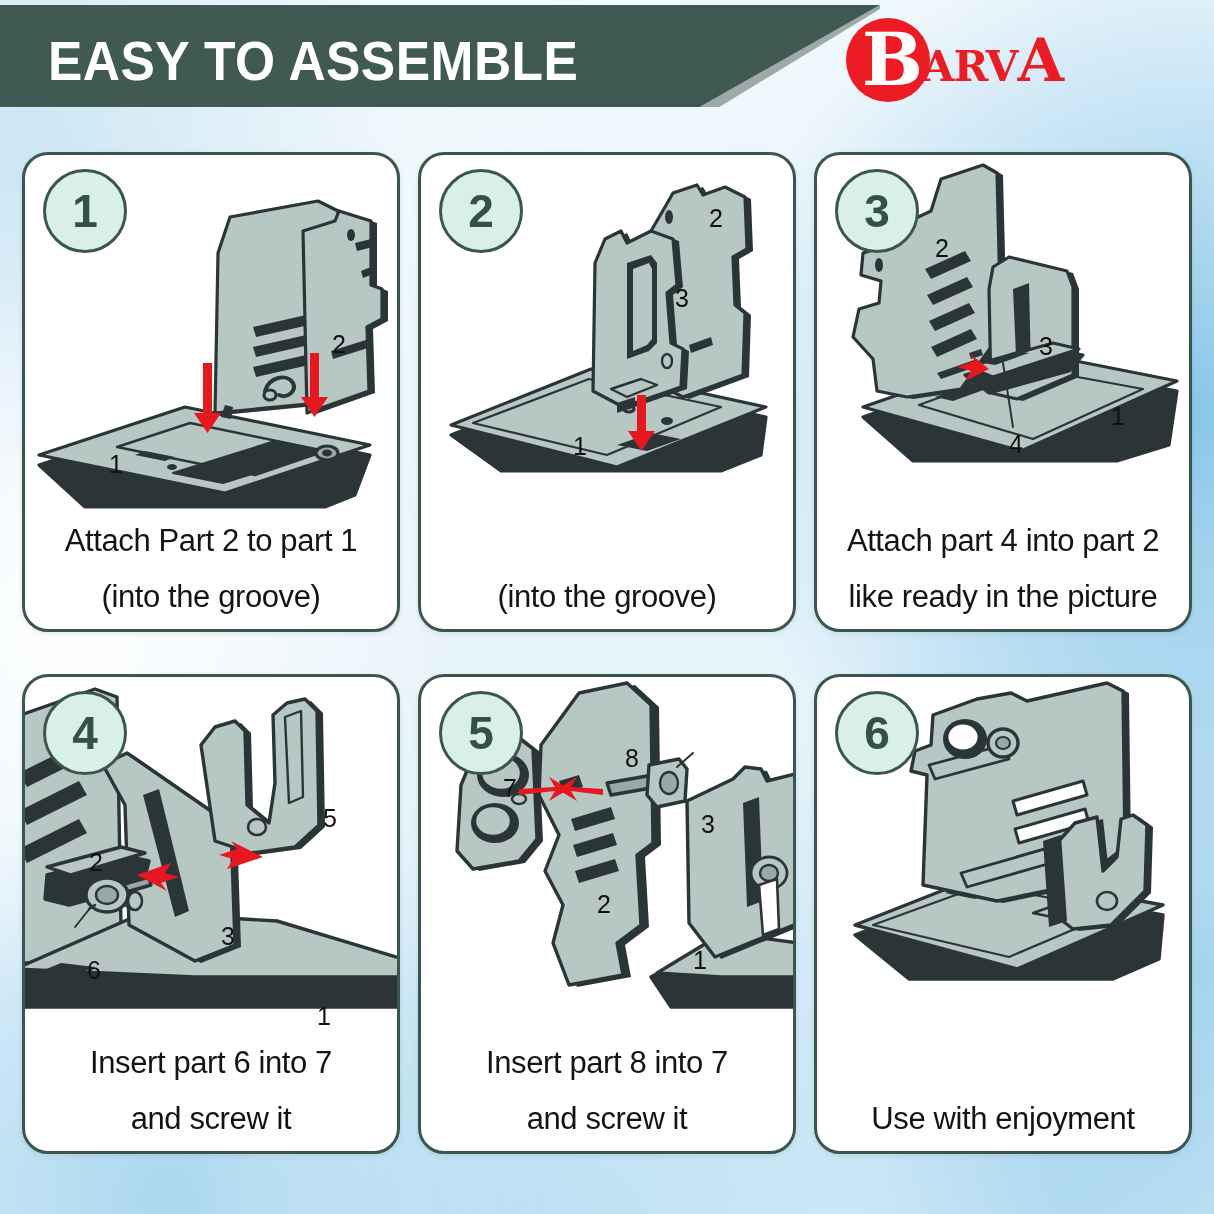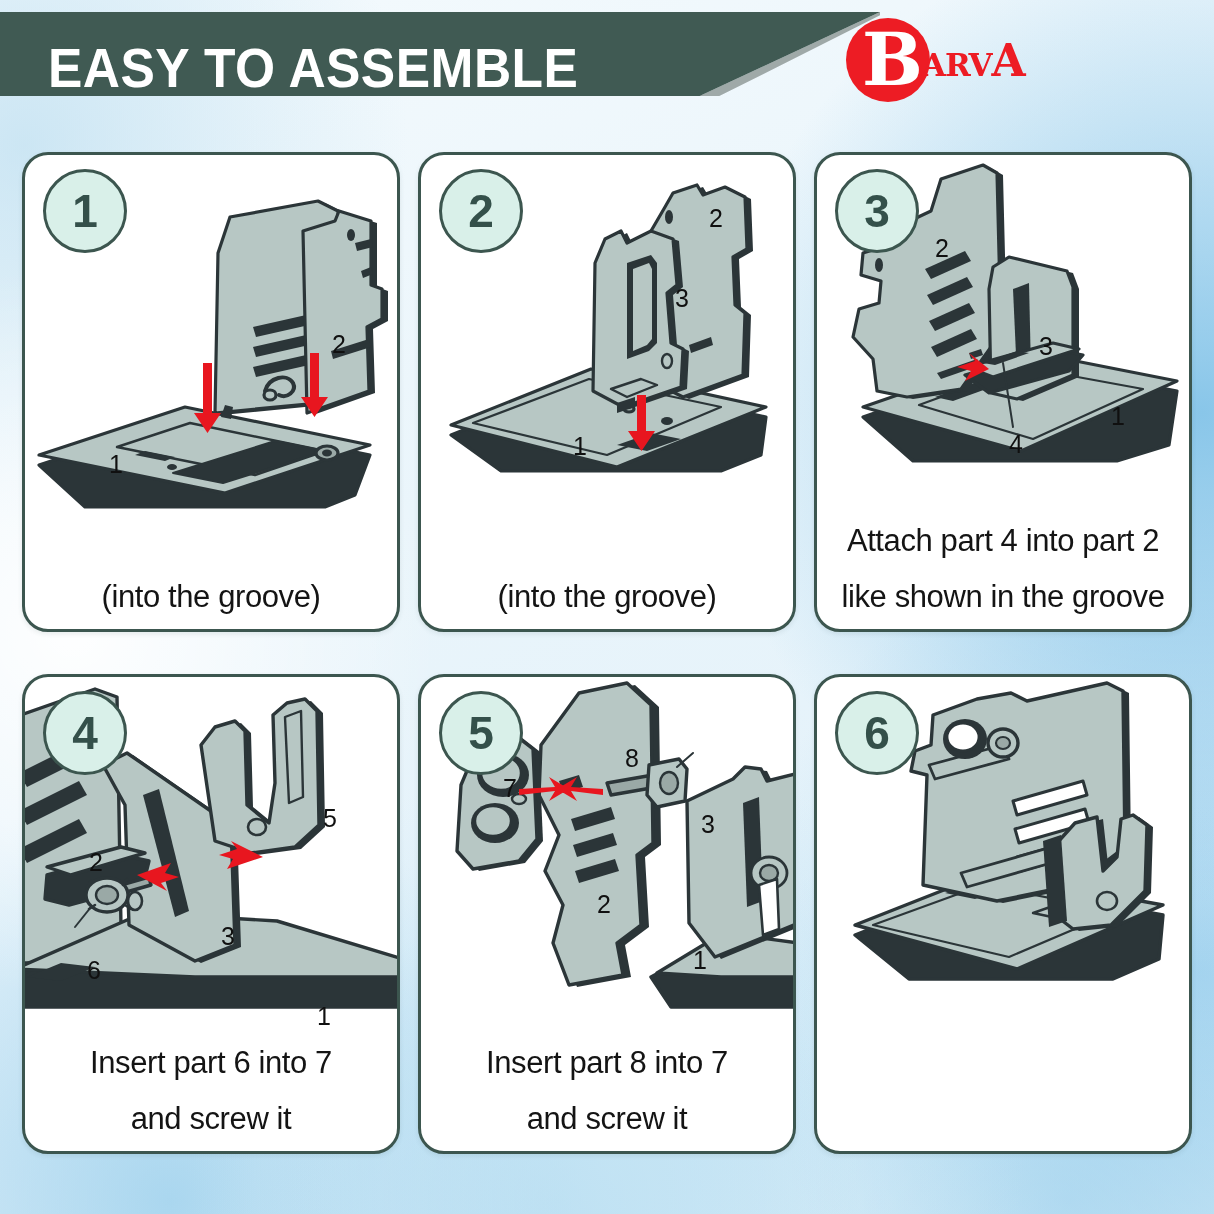--- a/index.html
+++ b/index.html
@@ -19,21 +19,21 @@
       radial-gradient(circle at 46% 99%, rgba(150,205,235,.7) 0%, rgba(255,255,255,0) 22%),
       radial-gradient(circle at 88% 99%, rgba(150,205,235,.55) 0%, rgba(255,255,255,0) 26%),
       radial-gradient(circle at 99% 34%, rgba(120,190,230,.85) 0%, rgba(255,255,255,0) 34%),
       radial-gradient(circle at 99% 80%, rgba(140,200,235,.7) 0%, rgba(255,255,255,0) 30%),
       radial-gradient(circle at 2% 12%, rgba(188,222,240,.7) 0%, rgba(255,255,255,0) 24%),
       linear-gradient(160deg,#f4fafd 0%,#eaf5fb 40%,#e4f2fa 70%,#edf7fc 100%);
     filter:blur(.3px);
   }
 
   
-  .header{position:absolute;left:0;top:12px;width:880px;height:84px;}
+  .header{position:absolute;left:0;top:5px;width:880px;height:102px;}
   .header-shape{position:absolute;inset:0;
      background:#405a53;
      clip-path:polygon(0 0, 100% 0, 79.5% 100%, 0 100%);
      box-shadow:0 2px 4px rgba(0,0,0,.25);}
   .header-shade{position:absolute;inset:0;
      background:rgba(150,160,158,.9);
      clip-path:polygon(100% 0, 100% 4%, 81% 104%, 0 104%, 0 100%, 79.5% 100%);}
   .header-title{position:absolute;left:48px;top:14px;width:620px;height:82px;
      display:flex;align-items:center;
      color:#ffffff;font-size:56px;font-weight:700;letter-spacing:.5px;
@@ -42,21 +42,21 @@
 
   
   .logo{position:absolute;left:836px;top:12px;width:330px;height:96px;}
   .logo-mark{position:absolute;left:10px;top:6px;width:84px;height:84px;
      background:#ed1c24;border-radius:50%;}
   .logo-word{position:absolute;left:26px;top:8px;width:300px;height:80px;
      display:flex;align-items:center;
      color:#ed1c24;font-family:"DejaVu Serif", serif;font-weight:700;
      font-size:62px;letter-spacing:-1px;white-space:nowrap;}
   .logo-word .lw-b{color:#ffffff;font-size:72px;line-height:1;}
-  .logo-word .lw-rest{font-size:44px;font-variant:small-caps;text-align:right;}
+  .logo-word .lw-rest{font-size:60px;font-variant:small-caps;text-align:right;}
 
   
   .grid{position:absolute;left:22px;top:152px;width:1170px;height:1020px;
         display:grid;grid-template-columns:repeat(3,378px);grid-template-rows:480px 480px;
         column-gap:18px;row-gap:42px;}
   .card{position:relative;background:#ffffff;border:3px solid #3c564f;border-radius:26px;
         overflow:hidden;box-shadow:0 2px 5px rgba(40,70,65,.10);}
   .card-art{position:absolute;left:0;top:0;right:0;height:390px;overflow:hidden;}
   .card-art svg{position:absolute;left:0;top:0;}
   .badge{position:absolute;left:18px;top:14px;width:78px;height:78px;border-radius:50%;
@@ -132,20 +132,21 @@
             <path d="M285 198 L294 198 L294 242 L303 242 L289.5 262 L276 242 L285 242 Z"></path>
           </g>
           <g font-family="Liberation Sans, sans-serif" font-size="25" fill="#101010">
             <text x="84" y="318">1</text>
             <text x="307" y="198">2</text>
           </g>
         </svg>
       </div>
       <div class="badge">1</div>
       <div class="caption">
+        <span>Attach Part 2 to part 1</span>
         <span class="l2">(into the groove)</span>
       </div>
     </div>
 
     <div class="card">
       <div class="card-art">
         <svg width="378" height="390" viewBox="0 0 378 390">
           <g stroke="#2b3538" stroke-width="3.2" stroke-linejoin="round" stroke-linecap="round">
 
             <path d="M30 280 L170 224 L345 262 L340 300 L300 316 L80 316 Z" fill="#2b3538"></path>
@@ -227,21 +228,21 @@
             <text x="118" y="102">2</text>
             <text x="222" y="200">3</text>
             <text x="192" y="298">4</text>
             <text x="294" y="270">1</text>
           </g>
         </svg>
       </div>
       <div class="badge">3</div>
       <div class="caption">
         <span>Attach part 4 into part 2</span>
-        <span class="l2">like shown in the groove</span>
+        <span class="l2">like ready in the picture</span>
       </div>
     </div>
 
     <div class="card">
       <div class="card-art">
         <svg width="378" height="390" viewBox="0 0 378 390">
           <g stroke="#2b3538" stroke-width="3.4" stroke-linejoin="round" stroke-linecap="round">
 
             <path d="M-10 40 L70 12 L92 20 L96 250 L40 286 L-10 286 Z" fill="#b7c7c4"></path>
             <g fill="#2b3538" stroke="none">
@@ -378,17 +379,18 @@
 
             <path d="M246 168 L264 148 L286 142 L292 196 L306 182 L310 144 L322 140 L336 150 L334 216 L300 250 L262 254 L244 240 Z" fill="#2b3538" stroke="none"></path>
             <path d="M240 166 L258 146 L280 140 L286 194 L300 180 L304 142 L316 138 L330 148 L328 214 L294 248 L256 252 L238 238 Z" fill="#b7c7c4"></path>
             <ellipse cx="290" cy="224" rx="10" ry="9" fill="#b7c7c4" stroke-width="2.6"></ellipse>
             <path d="M226 164 L244 158 L250 244 L232 250 Z" fill="#2b3538" stroke="none"></path>
           </g>
         </svg>
       </div>
       <div class="badge">6</div>
       <div class="caption">
+        <span class="l2">Use with enjoyment</span>
       </div>
     </div>
 
   </div>
 </div>
 
 </body></html>

